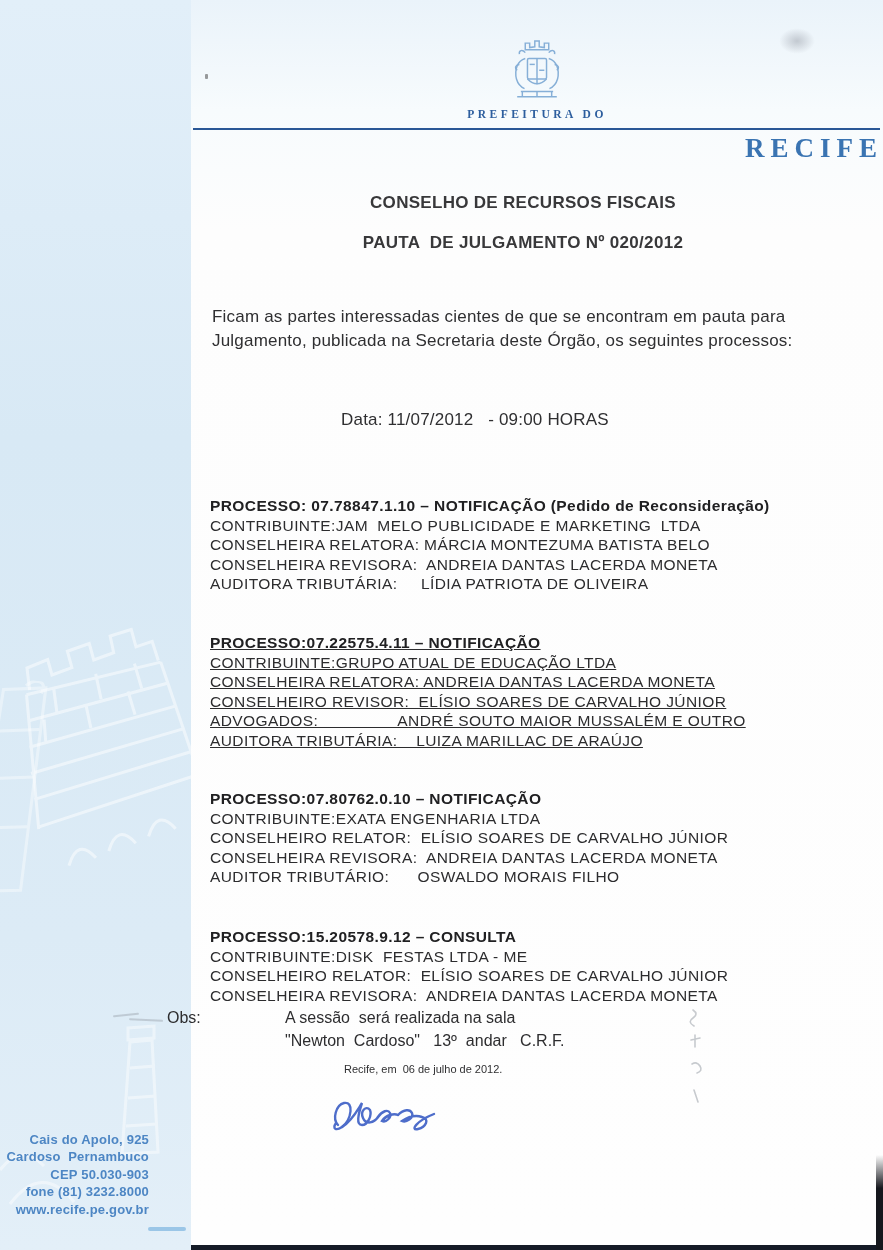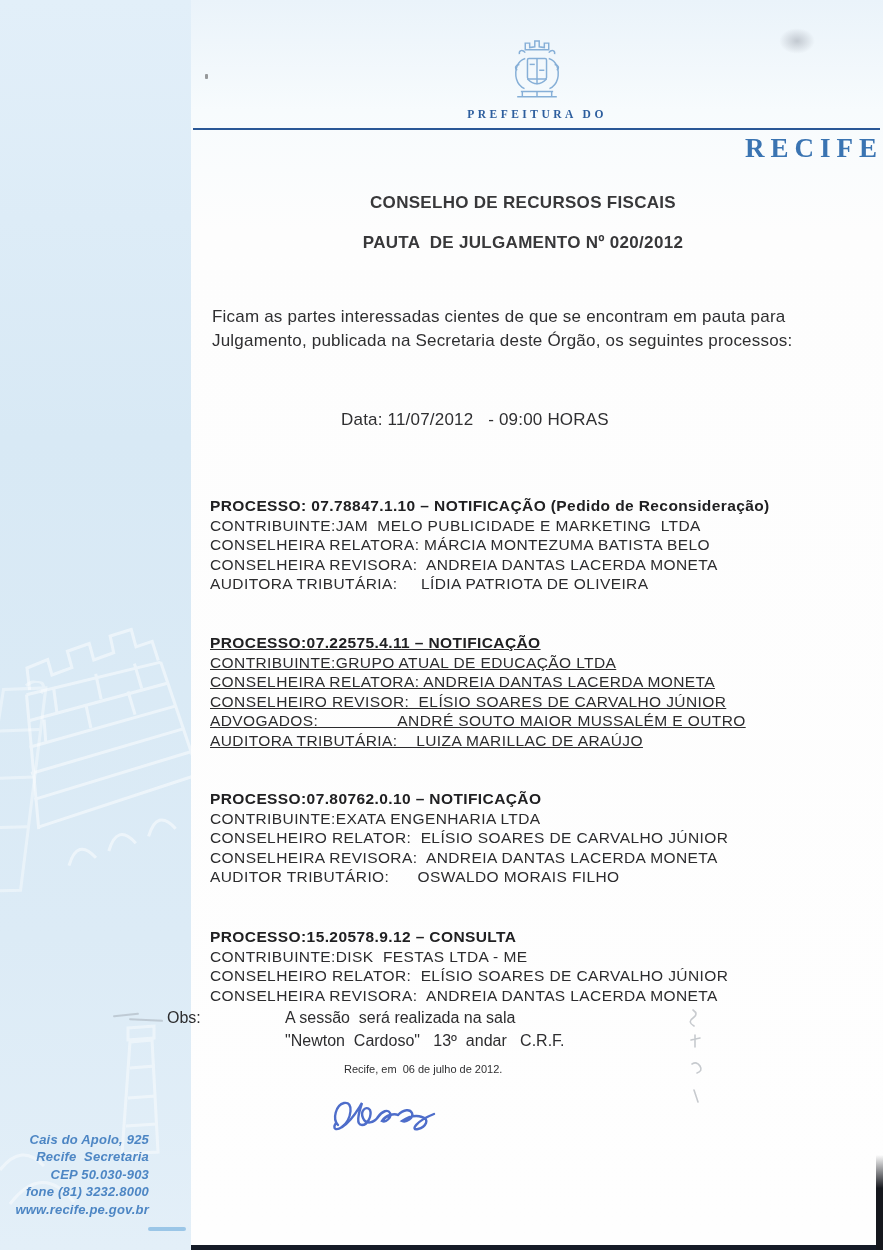--- a/index.html
+++ b/index.html
@@ -5,21 +5,21 @@
   html,body{margin:0;padding:0;background:#ffffff;}
   .page{position:relative;width:883px;height:1250px;overflow:hidden;
         font-family:"Liberation Sans", sans-serif;background:#f2f8fc;}
   .t{white-space:pre-wrap;}
 
   
   .sidebar{position:absolute;left:0;top:0;width:191px;height:1250px;
            background:linear-gradient(180deg,#e2eff9 0%,#d8e9f5 35%,#dcebf6 75%,#e3eff8 100%);}
   .wm{position:absolute;}
   .footer-address{position:absolute;right:42px;bottom:32px;text-align:right;
-                  color:#4d86c4;font-size:13px;font-weight:bold;line-height:17.5px;letter-spacing:.2px;font-style:italic;}
+                  color:#4d86c4;font-size:13px;font-weight:bold;line-height:17.5px;letter-spacing:.2px;}
   .dash{position:absolute;left:148px;top:1227px;width:38px;height:4px;background:#88bce2;
         border-radius:2px;opacity:.8;}
 
   
   .content{position:absolute;left:191px;top:0;width:692px;height:1250px;
            background:linear-gradient(180deg,#eaf3fa 0%,#f7fbfd 110px,#fdfdfd 230px,#fefefe 100%);}
 
   .crest{position:absolute;left:50%;margin-left:-44px;top:28px;}
   .org-small{position:absolute;top:108px;left:0;width:100%;text-align:center;
              font-family:"Liberation Serif",serif;font-weight:bold;font-size:11.5px;
@@ -104,21 +104,21 @@
         <path d="M128,8 L154,6 L154,18 L128,20 Z"></path>
         <path d="M130,48 L155,46"></path>
           <path d="M128,78 L156,76"></path>
           <path d="M126,106 L157,104"></path>
         <path d="M10,184 q32,-42 64,-2"></path>
           <path d="M0,150 q22,-28 44,-4"></path>
       </g>
     </svg>
     <div class="footer-address">
       <div class="t">Cais do Apolo, 925</div>
-      <div class="t">Recife  Secretaria</div>
+      <div class="t">Cardoso  Pernambuco</div>
       <div class="t">CEP 50.030-903</div>
       <div class="t">fone (81) 3232.8000</div>
       <div class="t">www.recife.pe.gov.br</div>
     </div>
     <div class="dash"></div>
   </div>
 
   <div class="content">
 
     <svg class="crest" width="88" height="86" viewBox="0 0 120 90">

